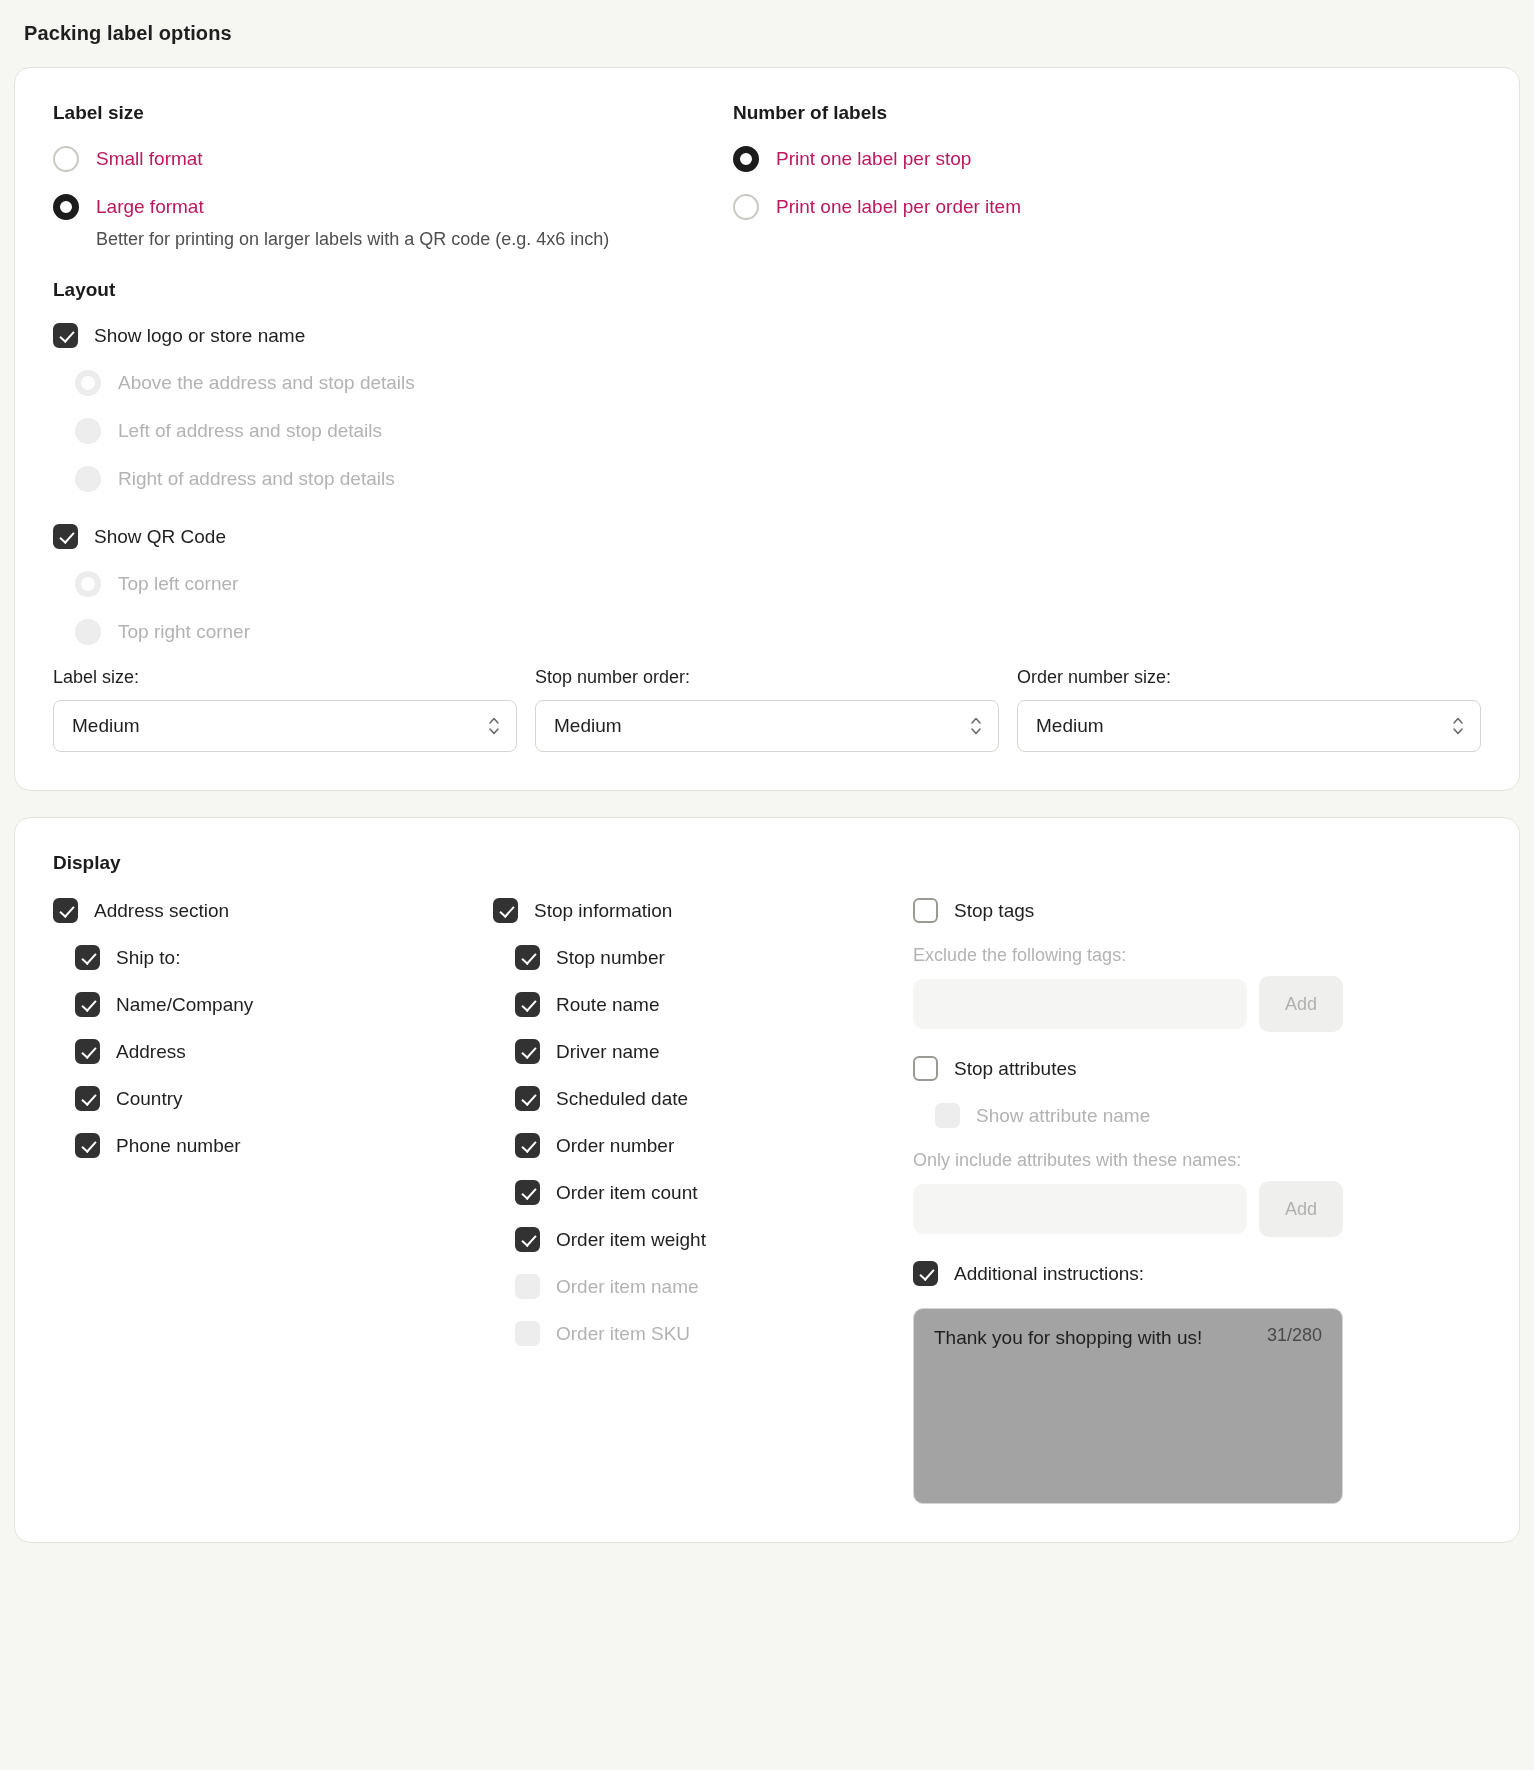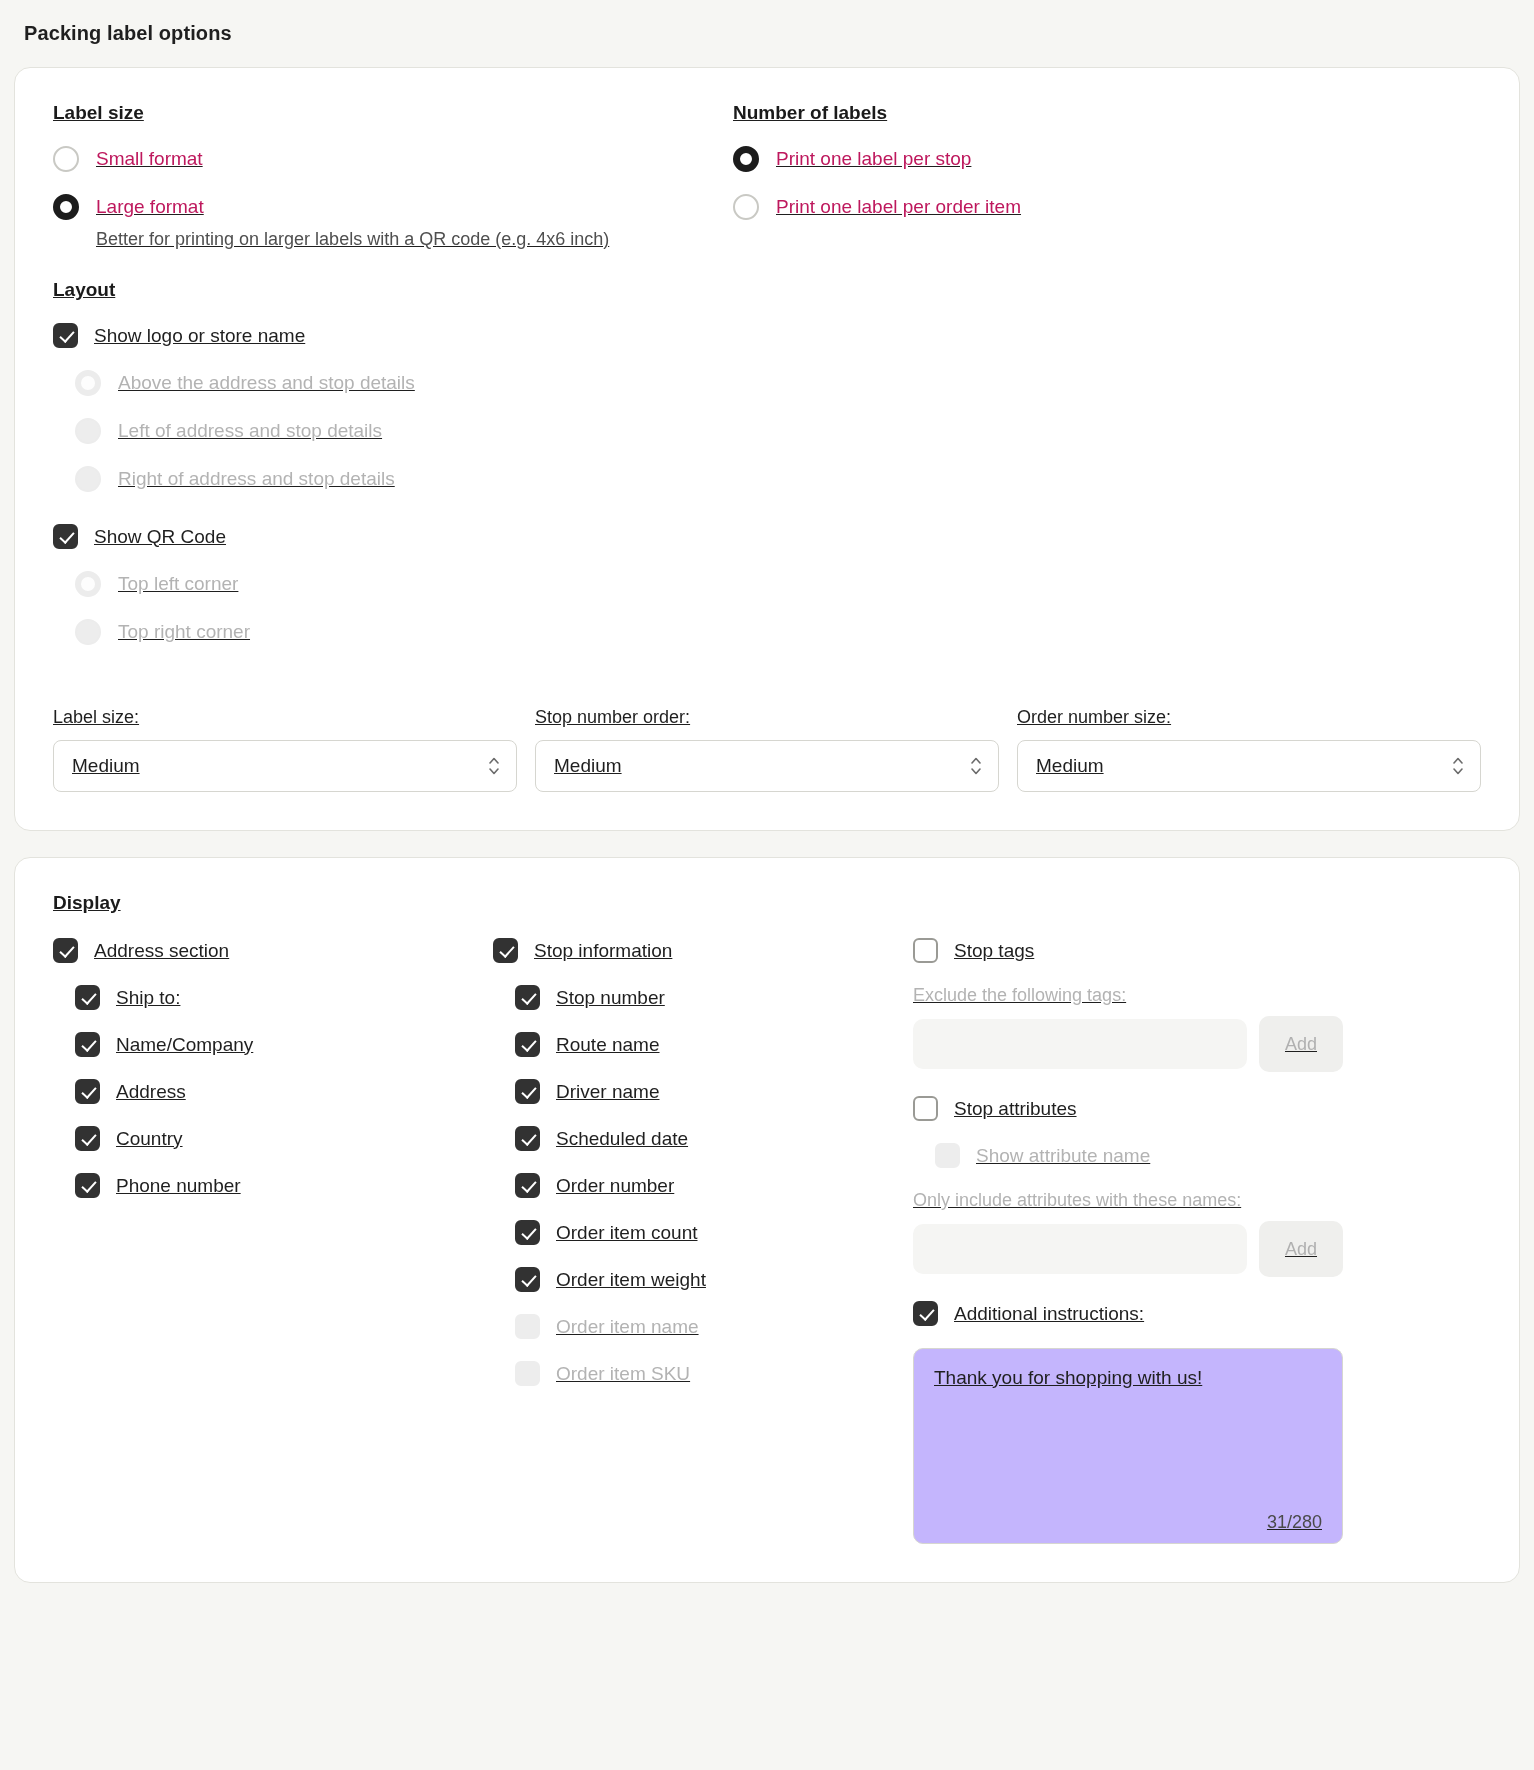--- a/index.html
+++ b/index.html
@@ -20,21 +20,21 @@
     margin: 0 0 22px 10px;
     letter-spacing: .1px;
   }
 
   .card {
     background: #ffffff;
     border: 1px solid #e3e3dd;
     border-radius: 16px;
     margin-bottom: 26px;
   }
-  .card-inner { padding: 34px 38px 38px 38px; text-decoration: underline; }
+  .card-inner { padding: 34px 38px 38px 38px; }
 
   .section-title {
     font-size: 19px;
     font-weight: bold;
     margin: 0 0 22px 0;
     color: #1b1b1b;
   }
   .section-title.sub { margin-top: 14px; }
 
   .two-col { display: flex; align-items: flex-start; }
@@ -127,21 +127,20 @@
     color: #1f1f1f;
   }
   .cb-label.muted { color: #b3b3b3; }
 
   .indent-1 { margin-left: 22px; }
 
   
   .select-grid {
     display: flex;
     gap: 18px;
-    margin-top: 40px;
   }
   .select-field { flex: 1 1 0; }
   .field-label {
     font-size: 18px;
     color: #1f1f1f;
     margin-bottom: 12px;
   }
   .select-box {
     height: 52px;
     border: 1px solid #d6d6d0;
@@ -205,25 +204,24 @@
     color: #b0b0b0;
     font-size: 18px;
     font-family: "Liberation Sans", sans-serif;
     cursor: default;
   }
 
   .instr-box {
     margin-top: 10px;
     border: 1px solid #d6d6d0;
     border-radius: 10px;
-    background: #c4b5fd;
+    background: #a3a3a3;
     height: 196px;
     padding: 16px 20px 10px 20px;
     display: flex;
-    flex-direction: column;
     gap: 48px;
   }
   .instr-text {
     flex: 1 1 auto;
     font-size: 19px;
     color: #1f1f1f;
     line-height: 1.4;
   }
   .char-count {
     text-align: right;

